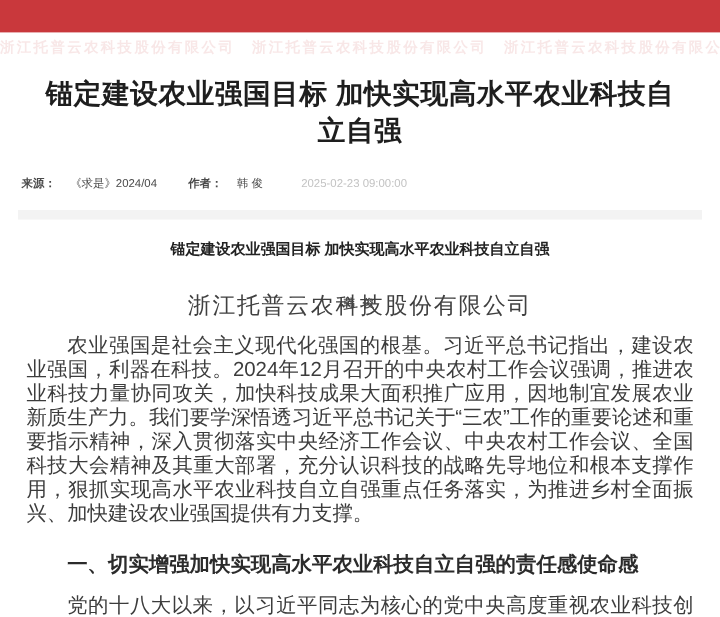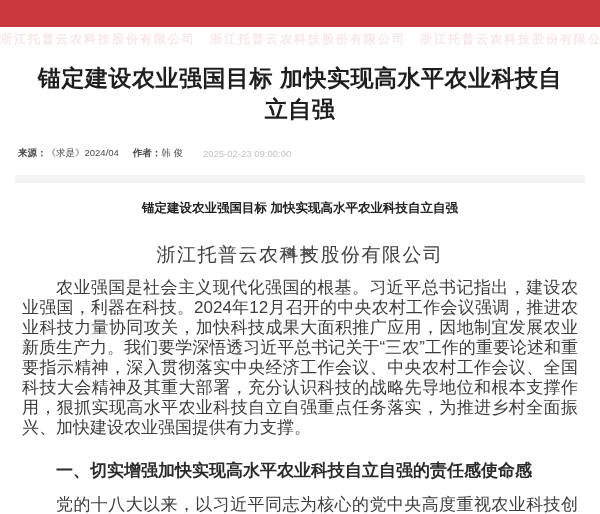--- a/index.html
+++ b/index.html
@@ -14,21 +14,21 @@
     font-size:12px;letter-spacing:2px;color:rgba(201,56,60,0.12);font-weight:700;
     user-select:none;
   }
   h1.page-title{
     max-width:540px;margin:16px auto 0;text-align:center;
     font-size:23px;line-height:31px;font-weight:700;color:#1e1e1e;
     letter-spacing:0.5px;
   }
   .meta-line{
     margin:22px 0 0 18px;font-size:9.5px;color:#555;
-    display:flex;align-items:center;gap:0;
+    display:flex;align-items:center;gap:12px;
   }
   .meta-line .label{font-weight:700;color:#4a4a4a;}
   .meta-line .value{color:#4a4a4a;margin-right:14px;}
   .meta-line .timestamp{color:#c3c3c3;margin-left:6px;}
   .divider-band{margin:15px auto 0;width:570px;height:8px;background:#f3f3f3;}
   .article-heading{
     margin:18px 30px 0;text-align:center;
     font-size:12.5px;line-height:15px;font-weight:700;color:#222;
   }
   .author-row{

